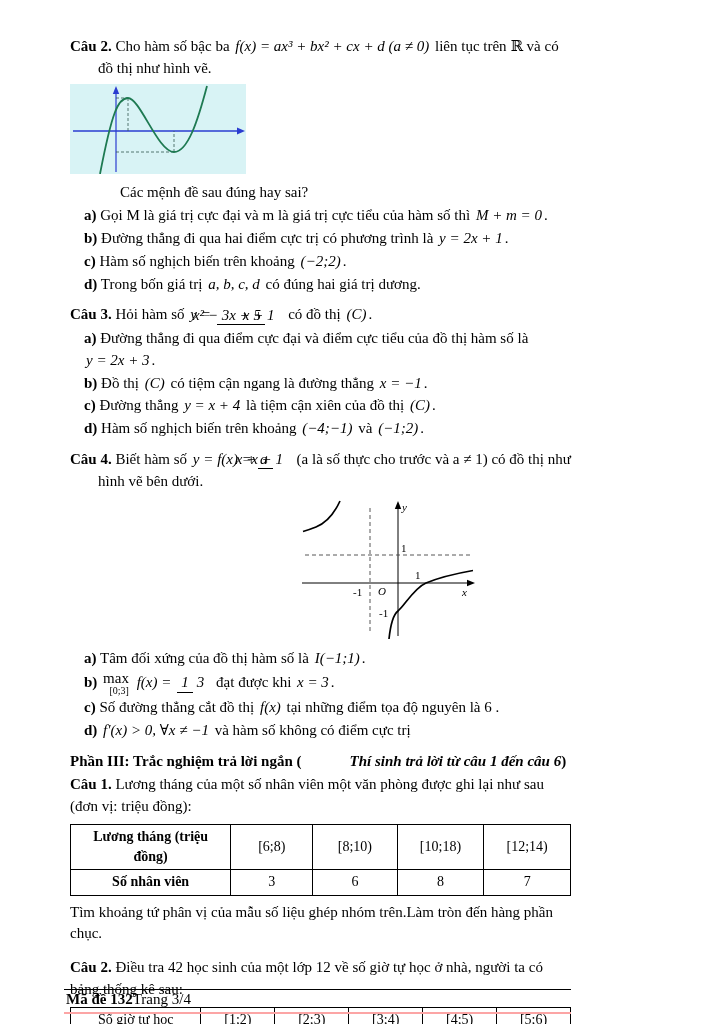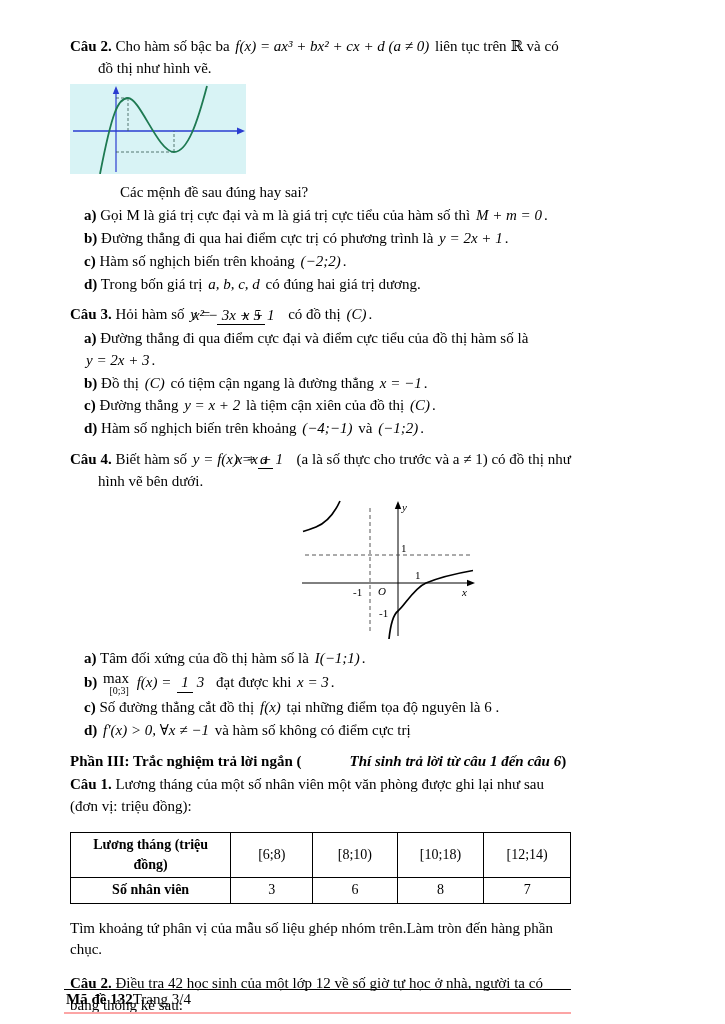--- a/index.html
+++ b/index.html
@@ -18,21 +18,21 @@
         font-style:italic;line-height:1.15;margin:0 4px;}
   .frac .num{border-bottom:1px solid #000;padding:0 4px;}
   .frac .den{padding:0 4px;}
   .stack{display:inline-flex;flex-direction:column;align-items:flex-end;vertical-align:middle;
          line-height:1;margin:0 2px;}
   .stack .maxsub{font-size:10px;}
   .graph1wrap{margin:4px 0 2px 0;}
   .graph2wrap{margin:6px 0 4px 228px;}
   .gl{font-size:11px;font-family:"Liberation Serif",serif;}
   .gli{font-style:italic;}
-  table{border-collapse:collapse;margin:14px auto;border-radius:7px;}
+  table{border-collapse:collapse;margin:6px auto;border-radius:7px;}
   td{border:1px solid #000;text-align:center;padding:2px 8px;font-size:14px;line-height:1.45;}
   .tbl1 td{width:84px;}
   .tbl1 td:first-child{font-weight:bold;width:195px;}
   .tbl2 td{width:64px;}
   .tbl2 td:first-child{width:135px;text-align:center;}
   .p3title{font-weight:bold;}
   .p3title .it{font-style:italic;margin-left:48px;}
   .c2intro{margin-top:12px;}
   .footer{position:absolute;left:64px;right:68px;bottom:10px;
           border-top:1.5px solid #000;border-bottom:2px solid #fca5a5;
@@ -93,21 +93,21 @@
     <p class="item"><b class="qlabel">a)</b>
       <span>Đường thẳng đi qua điểm cực đại và điểm cực tiểu của đồ thị hàm số là</span>
       <span class="math">y = 2x + 3</span><span>.</span></p>
     <p class="item"><b class="qlabel">b)</b>
       <span>Đồ thị</span>
       <span class="math">(C)</span>
       <span>có tiệm cận ngang là đường thẳng</span>
       <span class="math">x = −1</span><span>.</span></p>
     <p class="item"><b class="qlabel">c)</b>
       <span>Đường thẳng</span>
-      <span class="math">y = x + 2</span>
+      <span class="math">y = x + 4</span>
       <span>là tiệm cận xiên của đồ thị</span>
       <span class="math">(C)</span><span>.</span></p>
     <p class="item"><b class="qlabel">d)</b>
       <span>Hàm số nghịch biến trên khoảng</span>
       <span class="math">(−4;−1)</span>
       <span>và</span>
       <span class="math">(−1;2)</span><span>.</span></p>
   </section>
 
   <section>

